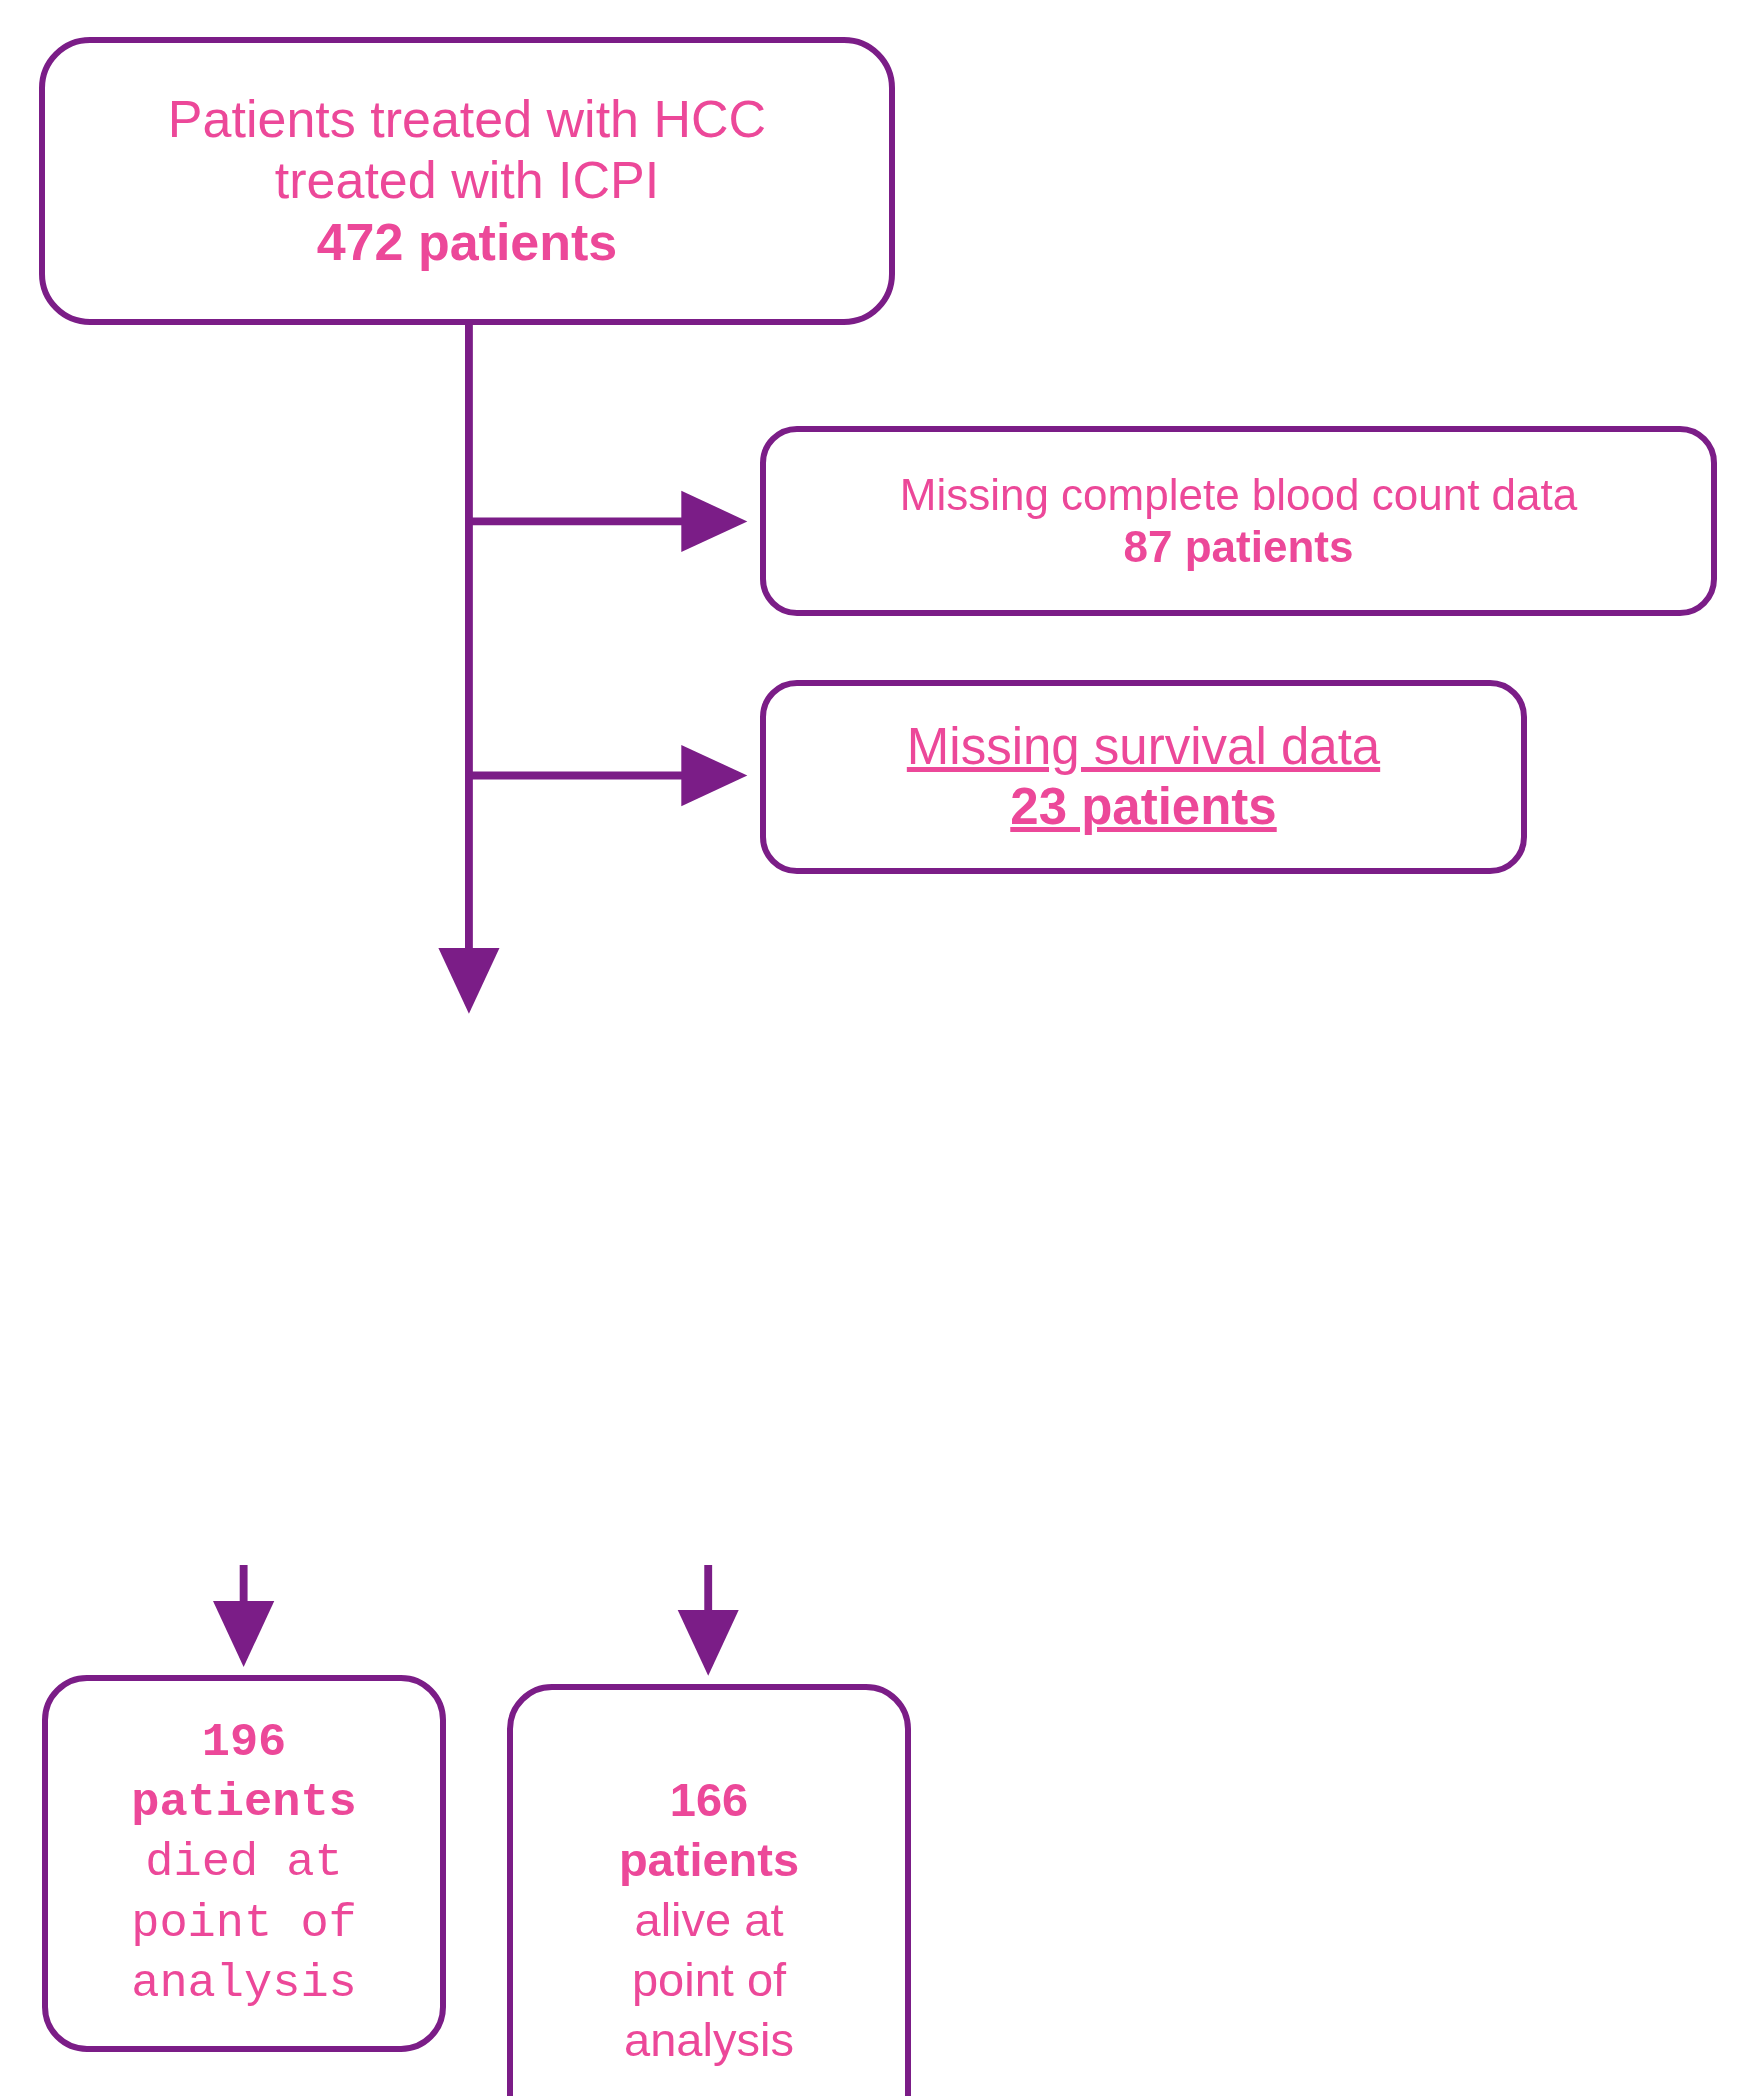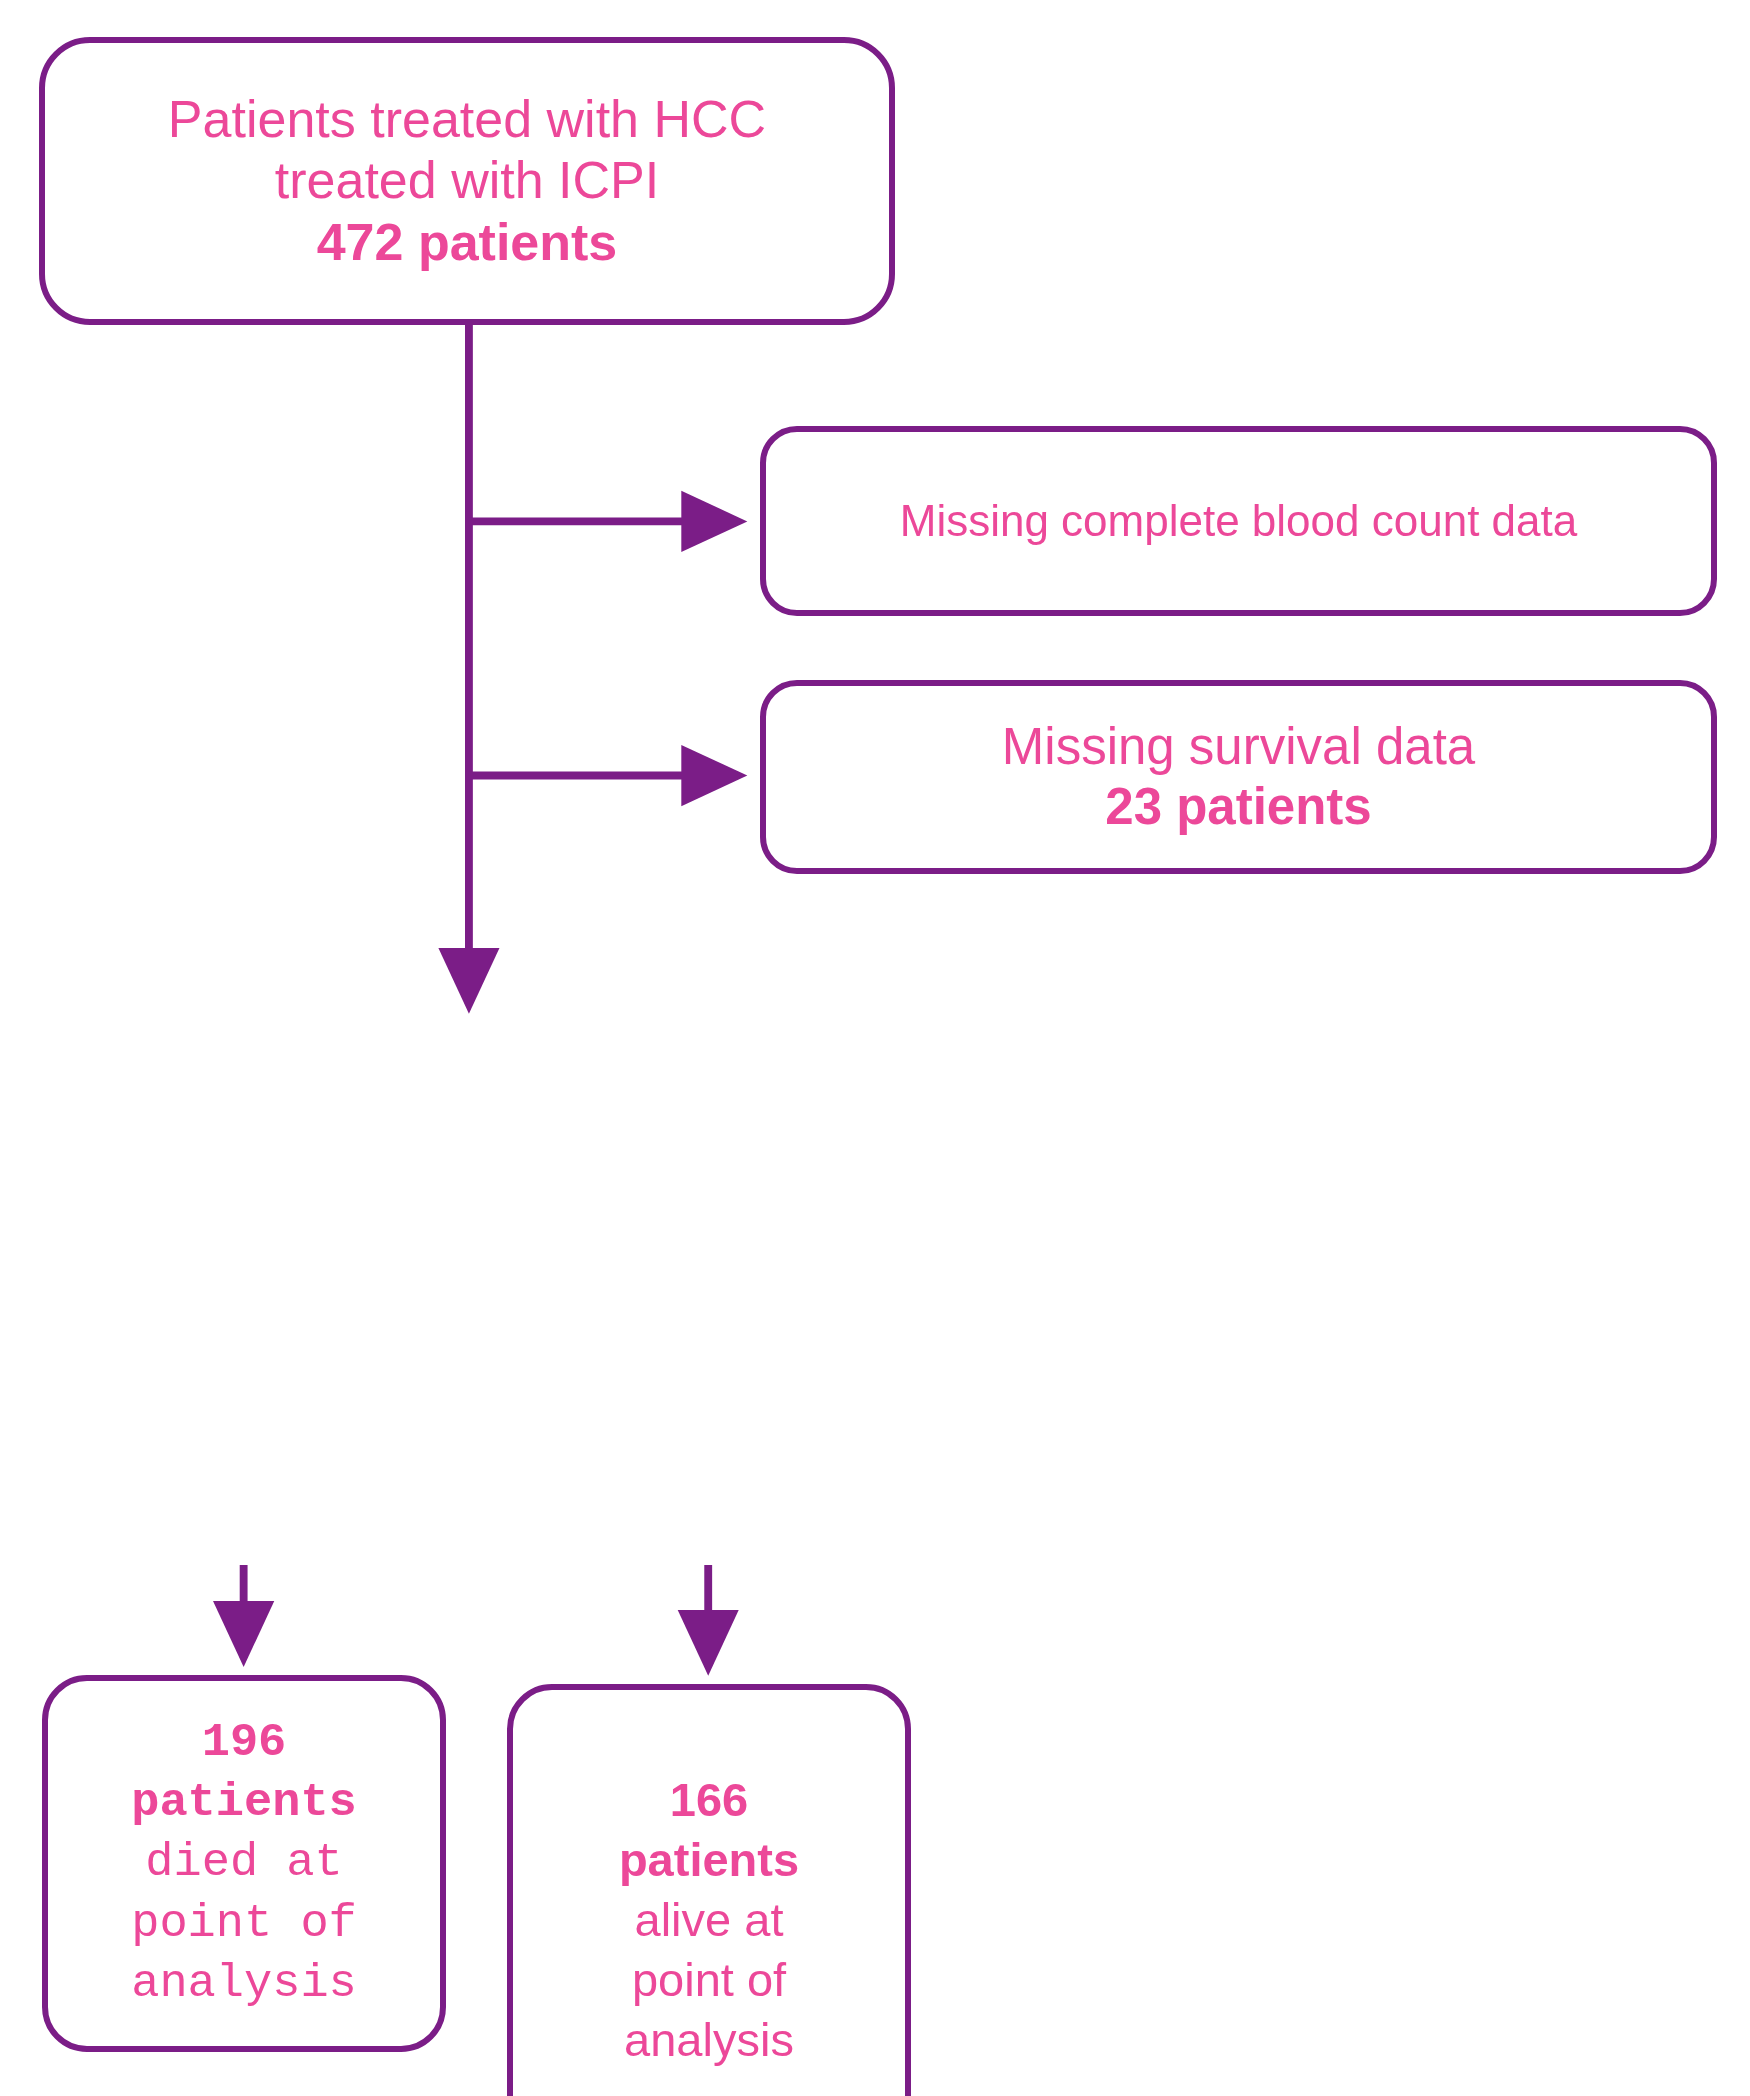--- a/index.html
+++ b/index.html
@@ -56,24 +56,25 @@
     font-size: 52px;
     line-height: 1.18;
   }
   #node-missing-cbc {
     left: 760px; top: 426px;  width: 957px; height: 190px;
     border-radius: 37px;
     font-size: 44px;
     line-height: 1.18;
   }
   #node-missing-survival {
-    left: 760px; top: 680px;  width: 957px; height: 194px;
+    left: 760px; top: 680px;  width: 767px; height: 194px;
     border-radius: 37px;
     font-size: 51px;
     line-height: 1.18;
+    text-decoration: underline;
   }
   #node-study-population {
     left: 42px;  top: 1024px; width: 856px; height: 542px;
     border-radius: 72px;
     font-size: 49px;
     line-height: 1.2;
   }
   #node-study-population .spacer { height: 45px; }
   #node-died {
     left: 42px;  top: 1675px; width: 404px; height: 377px;
@@ -123,20 +124,21 @@
   </svg>
 
   <div class="node" id="node-cohort">
     <span class="line">Patients treated with HCC</span>
     <span class="line">treated with ICPI</span>
     <span class="line bold">472 patients</span>
   </div>
 
   <div class="node" id="node-missing-cbc">
     <span class="line">Missing complete blood count data</span>
+    <span class="line bold">87 patients</span>
   </div>
 
   <div class="node" id="node-missing-survival">
     <span class="line">Missing survival data</span>
     <span class="line bold">23 patients</span>
   </div>
 
 
   <div class="node" id="node-died">
     <span class="line bold">196</span>

